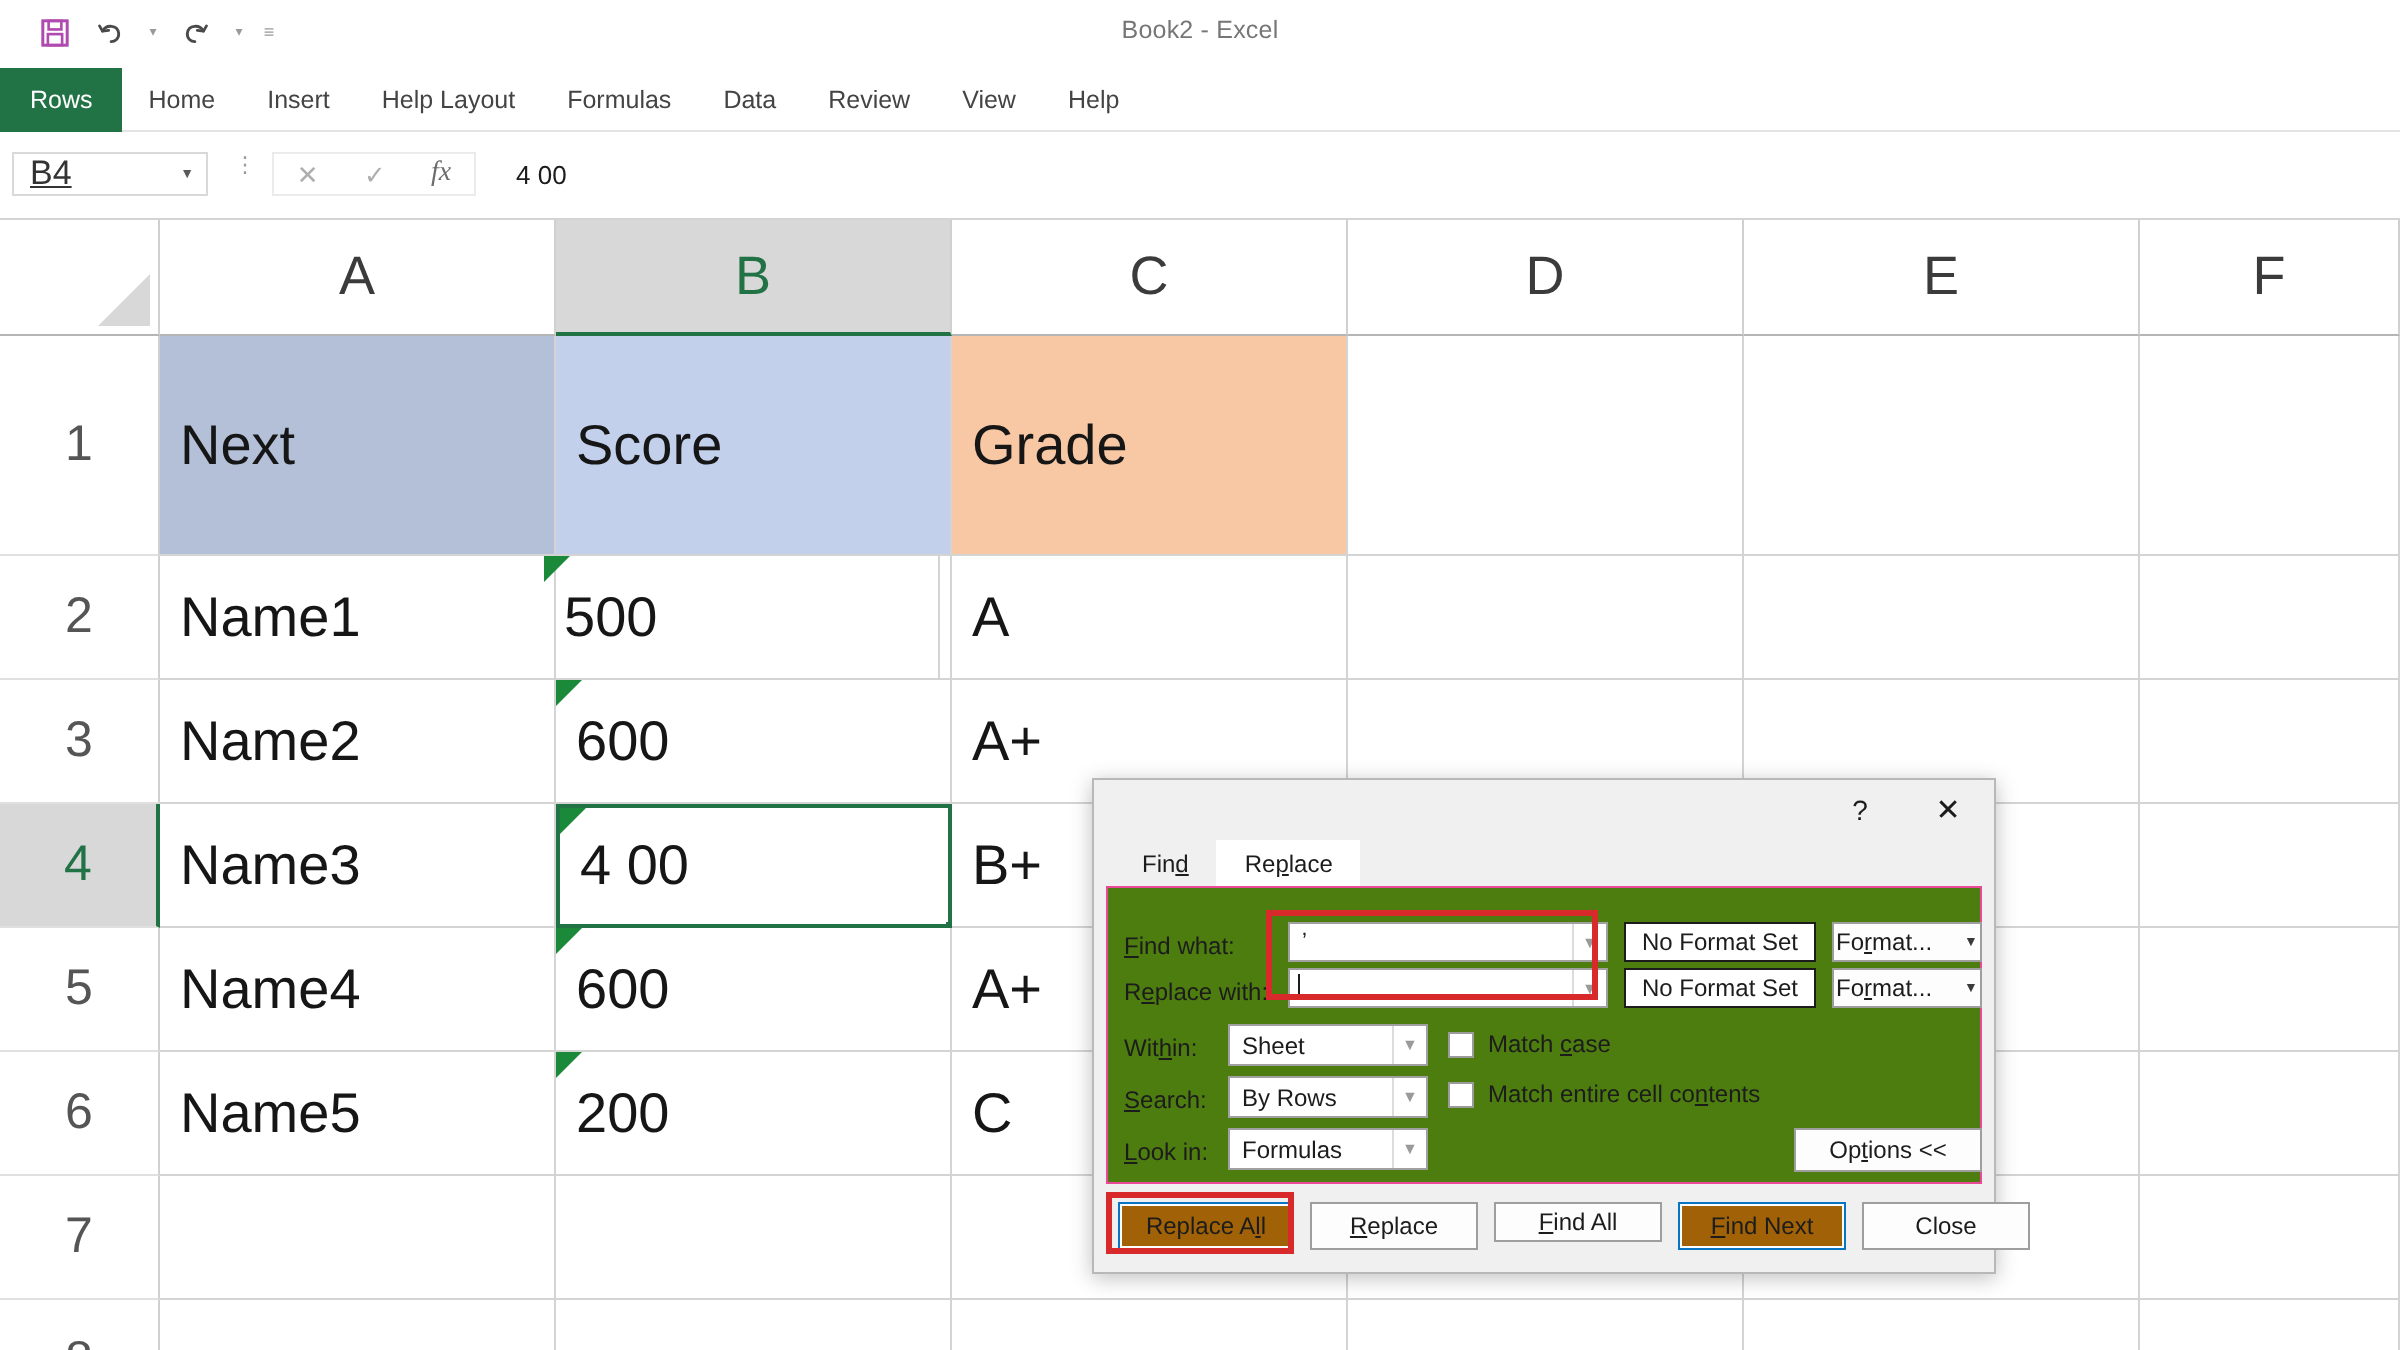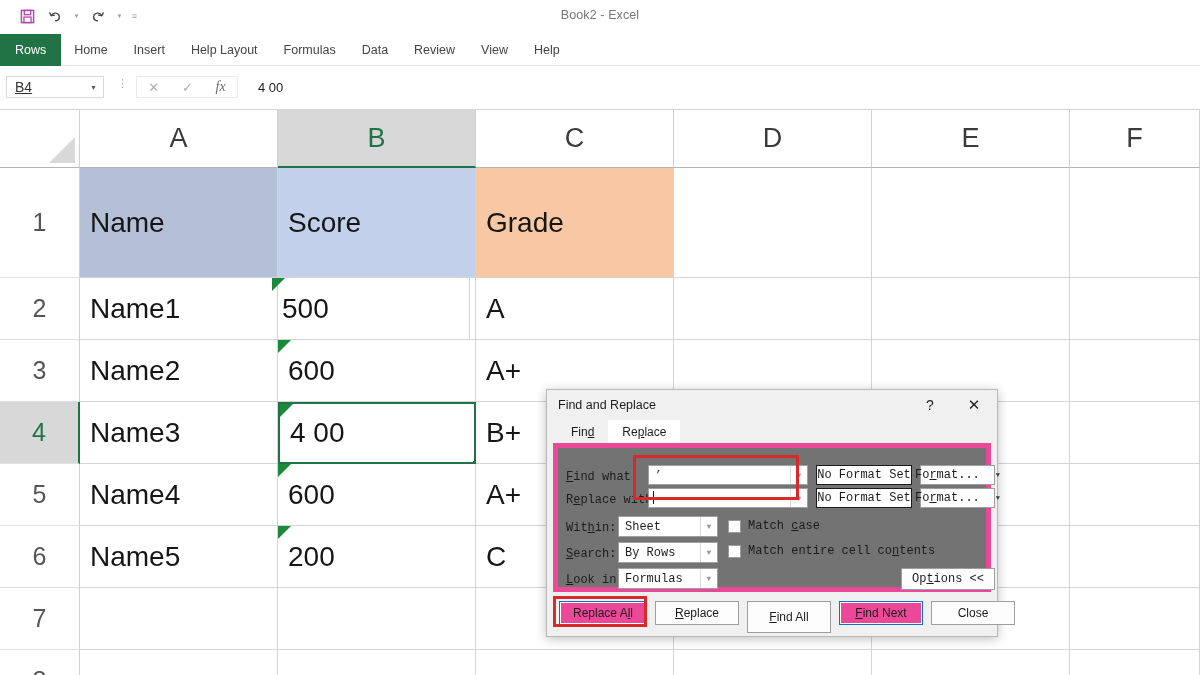--- a/index.html
+++ b/index.html
@@ -52,21 +52,21 @@
   .fbar {
     position: absolute; left: 0; top: 66px; width: 1200px; height: 44px;
     background: #ffffff; border-bottom: 1px solid #d4d4d4;
   }
   .namebox {
     position: absolute; left: 6px; top: 10px; width: 98px; height: 22px;
     border: 1px solid #d9d9d9; background: #fff;
     display: flex; align-items: center; justify-content: space-between;
     padding: 0 6px 0 8px;
   }
-  .namebox .nb-text { font-size: 14px; color: #333; text-decoration: underline; }
+  .namebox .nb-text { font-size: 17px; color: #333; text-decoration: underline; }
   .namebox .nb-caret { font-size: 7px; color: #5a5a5a; }
   .fb-dots {
     position: absolute; left: 117px; top: 13px; font-size: 11px; color: #9a9a9a;
     letter-spacing: 0; line-height: 8px; width: 6px; text-align: center;
   }
   .fb-icons {
     position: absolute; left: 136px; top: 10px; width: 102px; height: 22px;
     border: 1px solid #ebebeb; display: flex; align-items: center;
     justify-content: space-around; background: #fff;
   }
@@ -154,21 +154,21 @@
 
   .tabstrip { position: absolute; left: 10px; top: 30px; height: 23px; display: flex; align-items: flex-end; }
   .dtab {
     font-size: 12px; color: #1c1c1c; padding: 4px 14px 4px 14px; height: 23px;
     display: flex; align-items: center;
   }
   .dtab.active { background: #ffffff; }
 
   .dlg-body {
     position: absolute; left: 6px; top: 53px; right: 6px; bottom: 44px;
-    background: #737373; border: 5px solid #ec4899; font-family: Liberation Mono, monospace;
+    background: #4d7c0f; border: 1px solid #ec4899;
   }
 
   .lbl { position: absolute; font-size: 12px; color: #1c1c1c; }
 
   .combo {
     position: absolute; background: #ffffff; border: 1px solid #a0a0a0;
     display: flex; align-items: center;
   }
   .combo .val { font-size: 12px; color: #1c1c1c; padding-left: 6px; flex: 1;
      overflow: hidden; white-space: nowrap; }
@@ -182,21 +182,21 @@
   .caret-bar {
     position: absolute; width: 1px; height: 13px; background: #1c1c1c;
   }
 
   .btn {
     position: absolute; background: #fdfdfd; border: 1px solid #9e9e9e;
     display: flex; align-items: center; justify-content: center;
     font-size: 12px; color: #1c1c1c;
   }
   .btn.strong { border: 1.5px solid #1c1c1c; background: #ffffff; }
-  .btn.focus { border: 1px solid #0a74c4; background: #ec4899; box-shadow: inset 0 0 0 1px #fff; align-items: center; }
+  .btn.focus { border: 1px solid #0a74c4; background: #a16207; box-shadow: inset 0 0 0 1px #fff; align-items: center; }
   .btn .dd { margin-left: 16px; font-size: 7px; color: #3a3a3a; }
 
   .chk { position: absolute; display: flex; align-items: center; gap: 7px; }
   .chk .box { width: 13px; height: 13px; border: 1px solid #9b9b9b; background: #fff; }
   .chk .cl { font-size: 12px; color: #1c1c1c; }
 
   .red-outline {
     position: absolute; border: 3px solid #d82a2a; z-index: 60; pointer-events: none;
   }
 
@@ -326,21 +326,21 @@
         <div class="cell" style="left: 674px; top: 478px; width: 198px; height: 62px;"></div>
         <div class="cell" style="left: 872px; top: 478px; width: 198px; height: 62px;"></div>
         <div class="cell" style="left: 1070px; top: 478px; width: 130px; height: 62px;"></div>
         <div class="cell" style="left: 80px; top: 540px; width: 198px; height: 62px;"></div>
         <div class="cell" style="left: 278px; top: 540px; width: 198px; height: 62px;"></div>
         <div class="cell" style="left: 476px; top: 540px; width: 198px; height: 62px;"></div>
         <div class="cell" style="left: 674px; top: 540px; width: 198px; height: 62px;"></div>
         <div class="cell" style="left: 872px; top: 540px; width: 198px; height: 62px;"></div>
         <div class="cell" style="left: 1070px; top: 540px; width: 130px; height: 62px;"></div>
         <div class="cell" style="left: 80px; top: 58px; width: 198px; height: 110px; background: rgb(179, 192, 215);">
-          <span>Name</span>
+          <span>Next</span>
         </div>
         <div class="cell" style="left: 278px; top: 58px; width: 198px; height: 110px; background: rgb(194, 208, 236);">
           <span>Score</span>
         </div>
         <div class="cell" style="left: 476px; top: 58px; width: 198px; height: 110px; background: rgb(248, 200, 164);">
           <span>Grade</span>
         </div>
         <div class="cell" style="left: 80px; top: 168px; width: 198px; height: 62px;">
           <span>Name1</span>
         </div>
@@ -390,23 +390,20 @@
           <span>200</span>
         </div>
         <div class="cell" style="left: 476px; top: 416px; width: 198px; height: 62px;">
           <span>C</span>
         </div>
       </div>
   </div>
 
   <div class="dialog">
 
-    <div class="dlg-title">
-      <span class="t">Find and Replace</span>
-    </div>
     <div class="dlg-help">?</div>
     <div class="dlg-close">✕</div>
 
     <div class="tabstrip">
       <div class="dtab">
         <span>Fin<u class="ac">d</u></span>
       </div>
       <div class="dtab active">
         <span>Re<u class="ac">p</u>lace</span>
       </div>
@@ -480,21 +477,21 @@
         <span>Op<u class="ac">t</u>ions &lt;&lt;</span>
       </div>
     </div>
 
     <div class="btn focus" style="left:12px; top:211px; width:88px; height:24px;">
       <span>Replace A<u class="ac">l</u>l</span>
     </div>
     <div class="btn" style="left:108px; top:211px; width:84px; height:24px;">
       <span><u class="ac">R</u>eplace</span>
     </div>
-    <div class="btn" style="left:200px; top:211px; width:84px; height:32px;">
+    <div class="btn" style="left:200px; top:211px; width:84px; height:20px;">
       <span><u class="ac">F</u>ind All</span>
     </div>
     <div class="btn focus" style="left:292px; top:211px; width:84px; height:24px;">
       <span><u class="ac">F</u>ind Next</span>
     </div>
     <div class="btn" style="left:384px; top:211px; width:84px; height:24px;">Close</div>
   </div>
 
   <div class="red-outline" style="left:633px; top:455px; width:166px; height:45px;"></div>
   <div class="red-outline" style="left:553px; top:596px; width:94px; height:31px;"></div>

